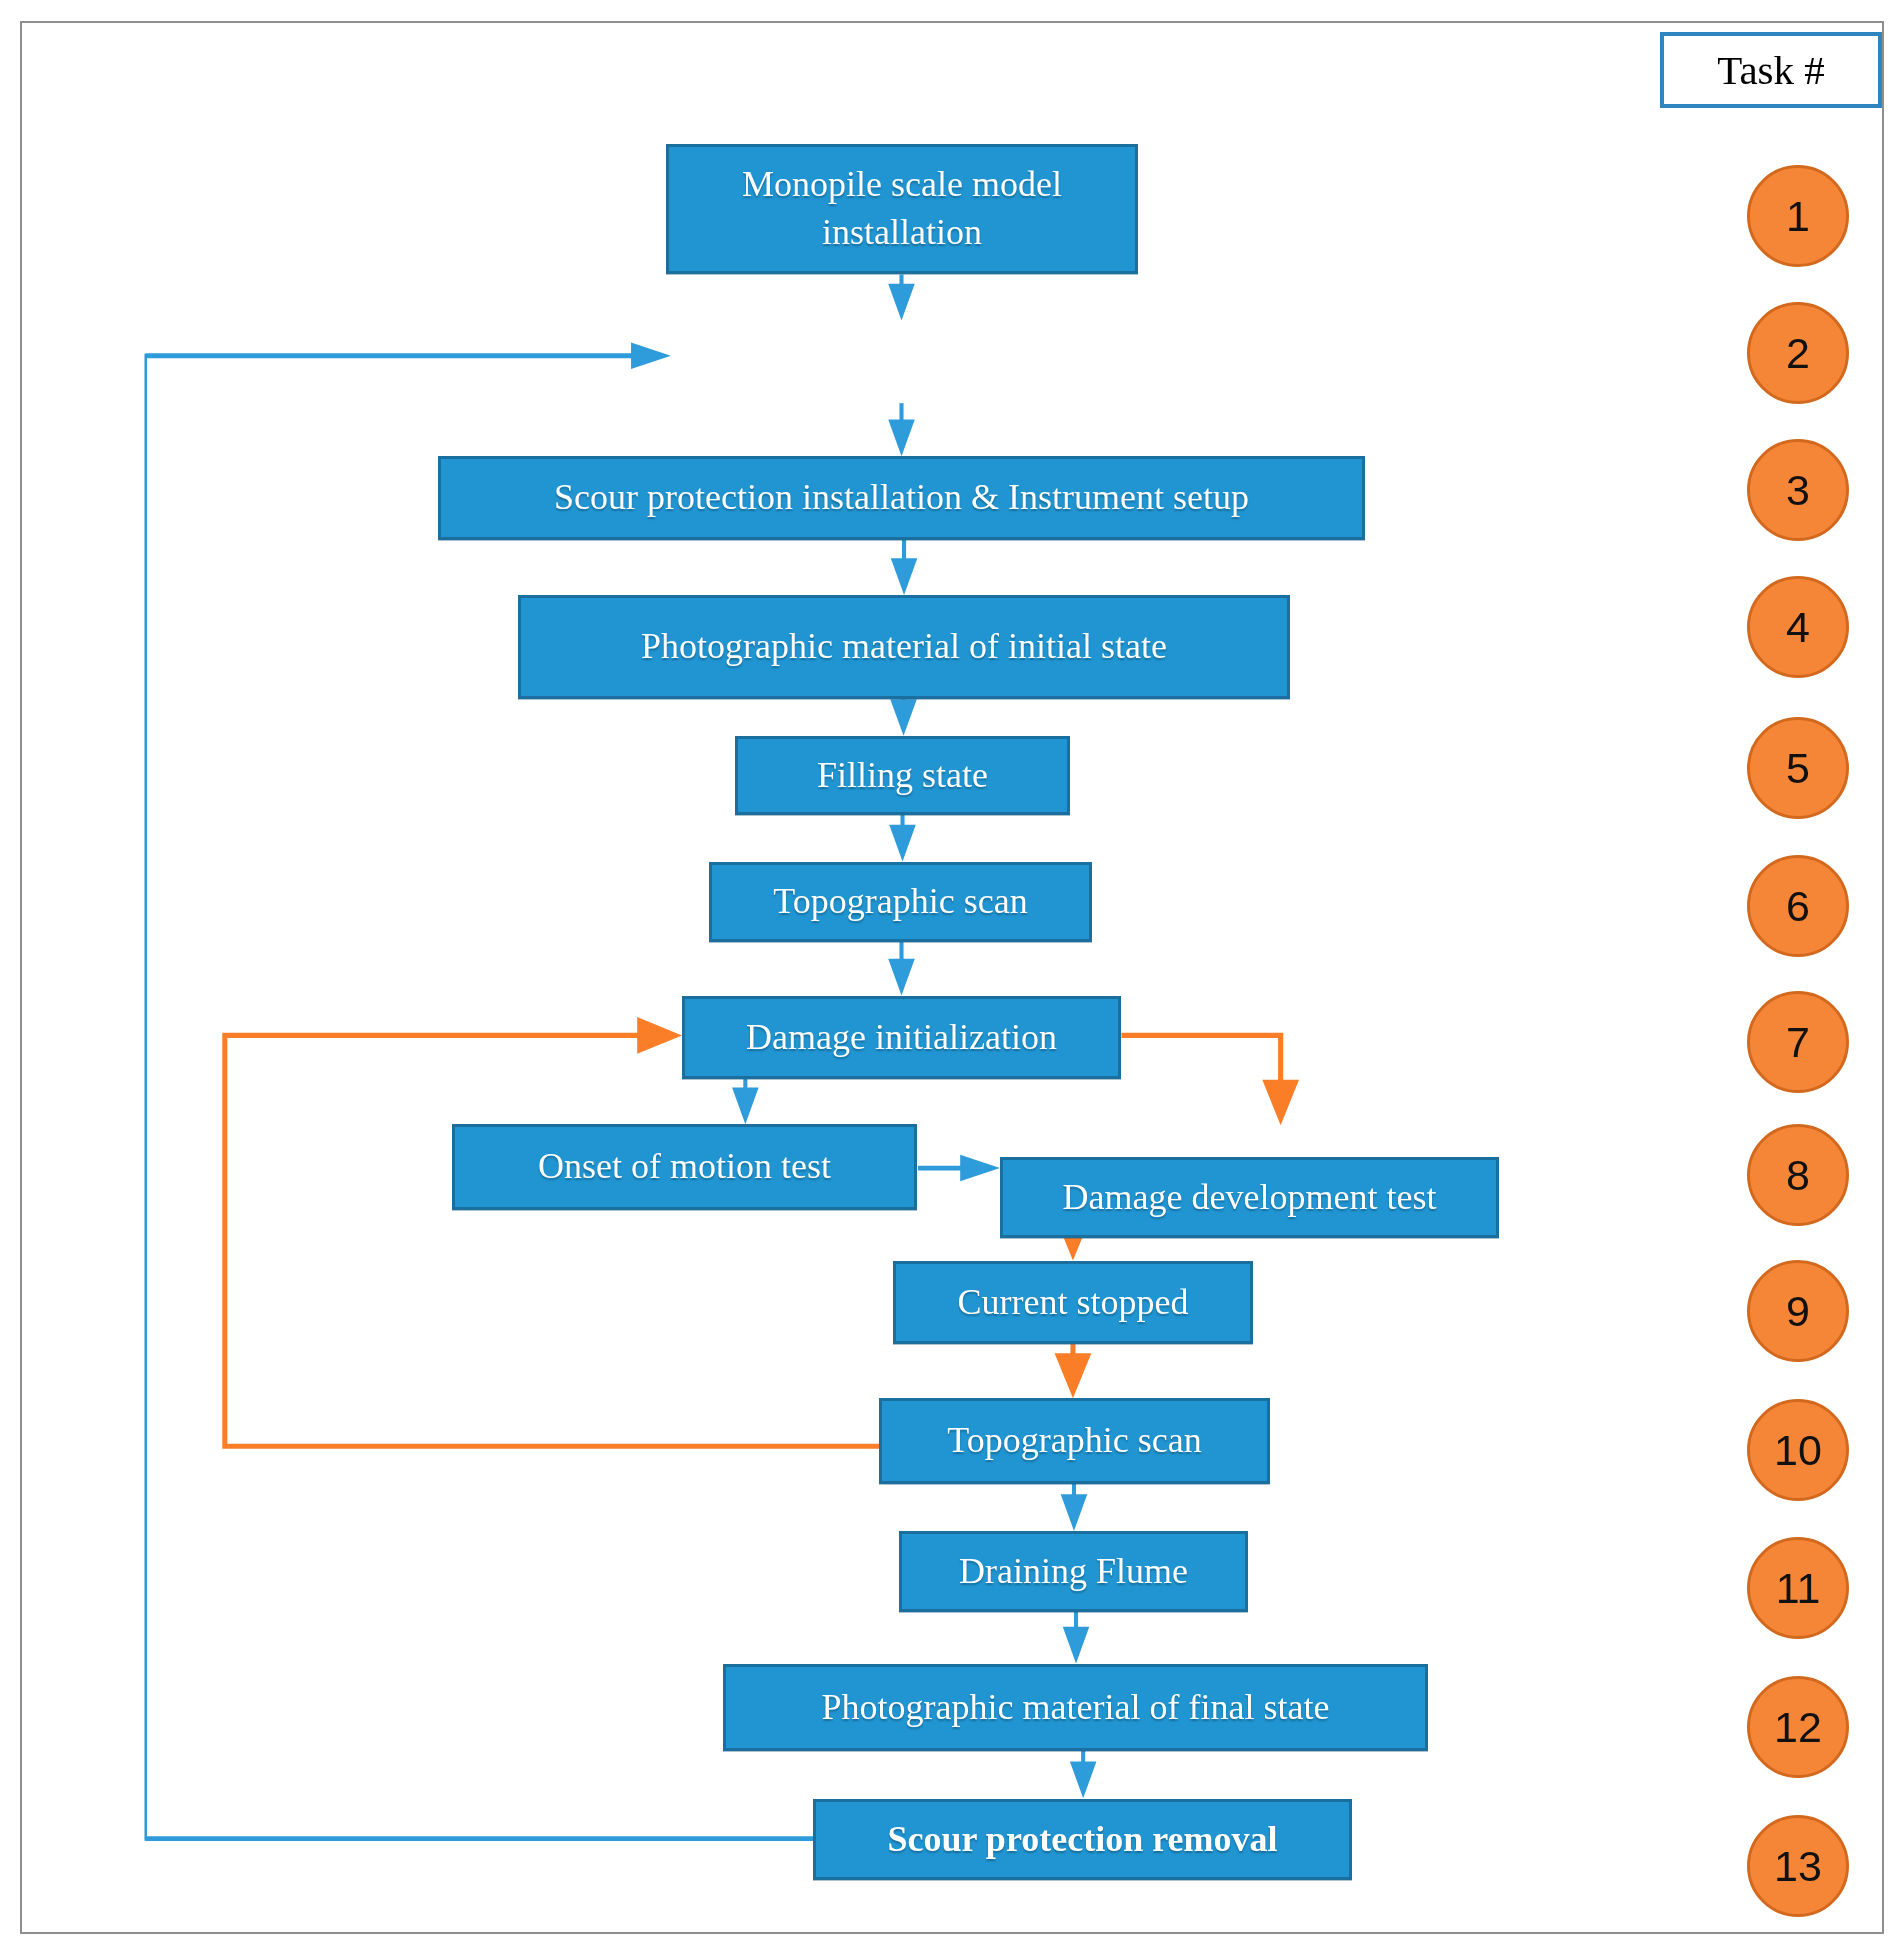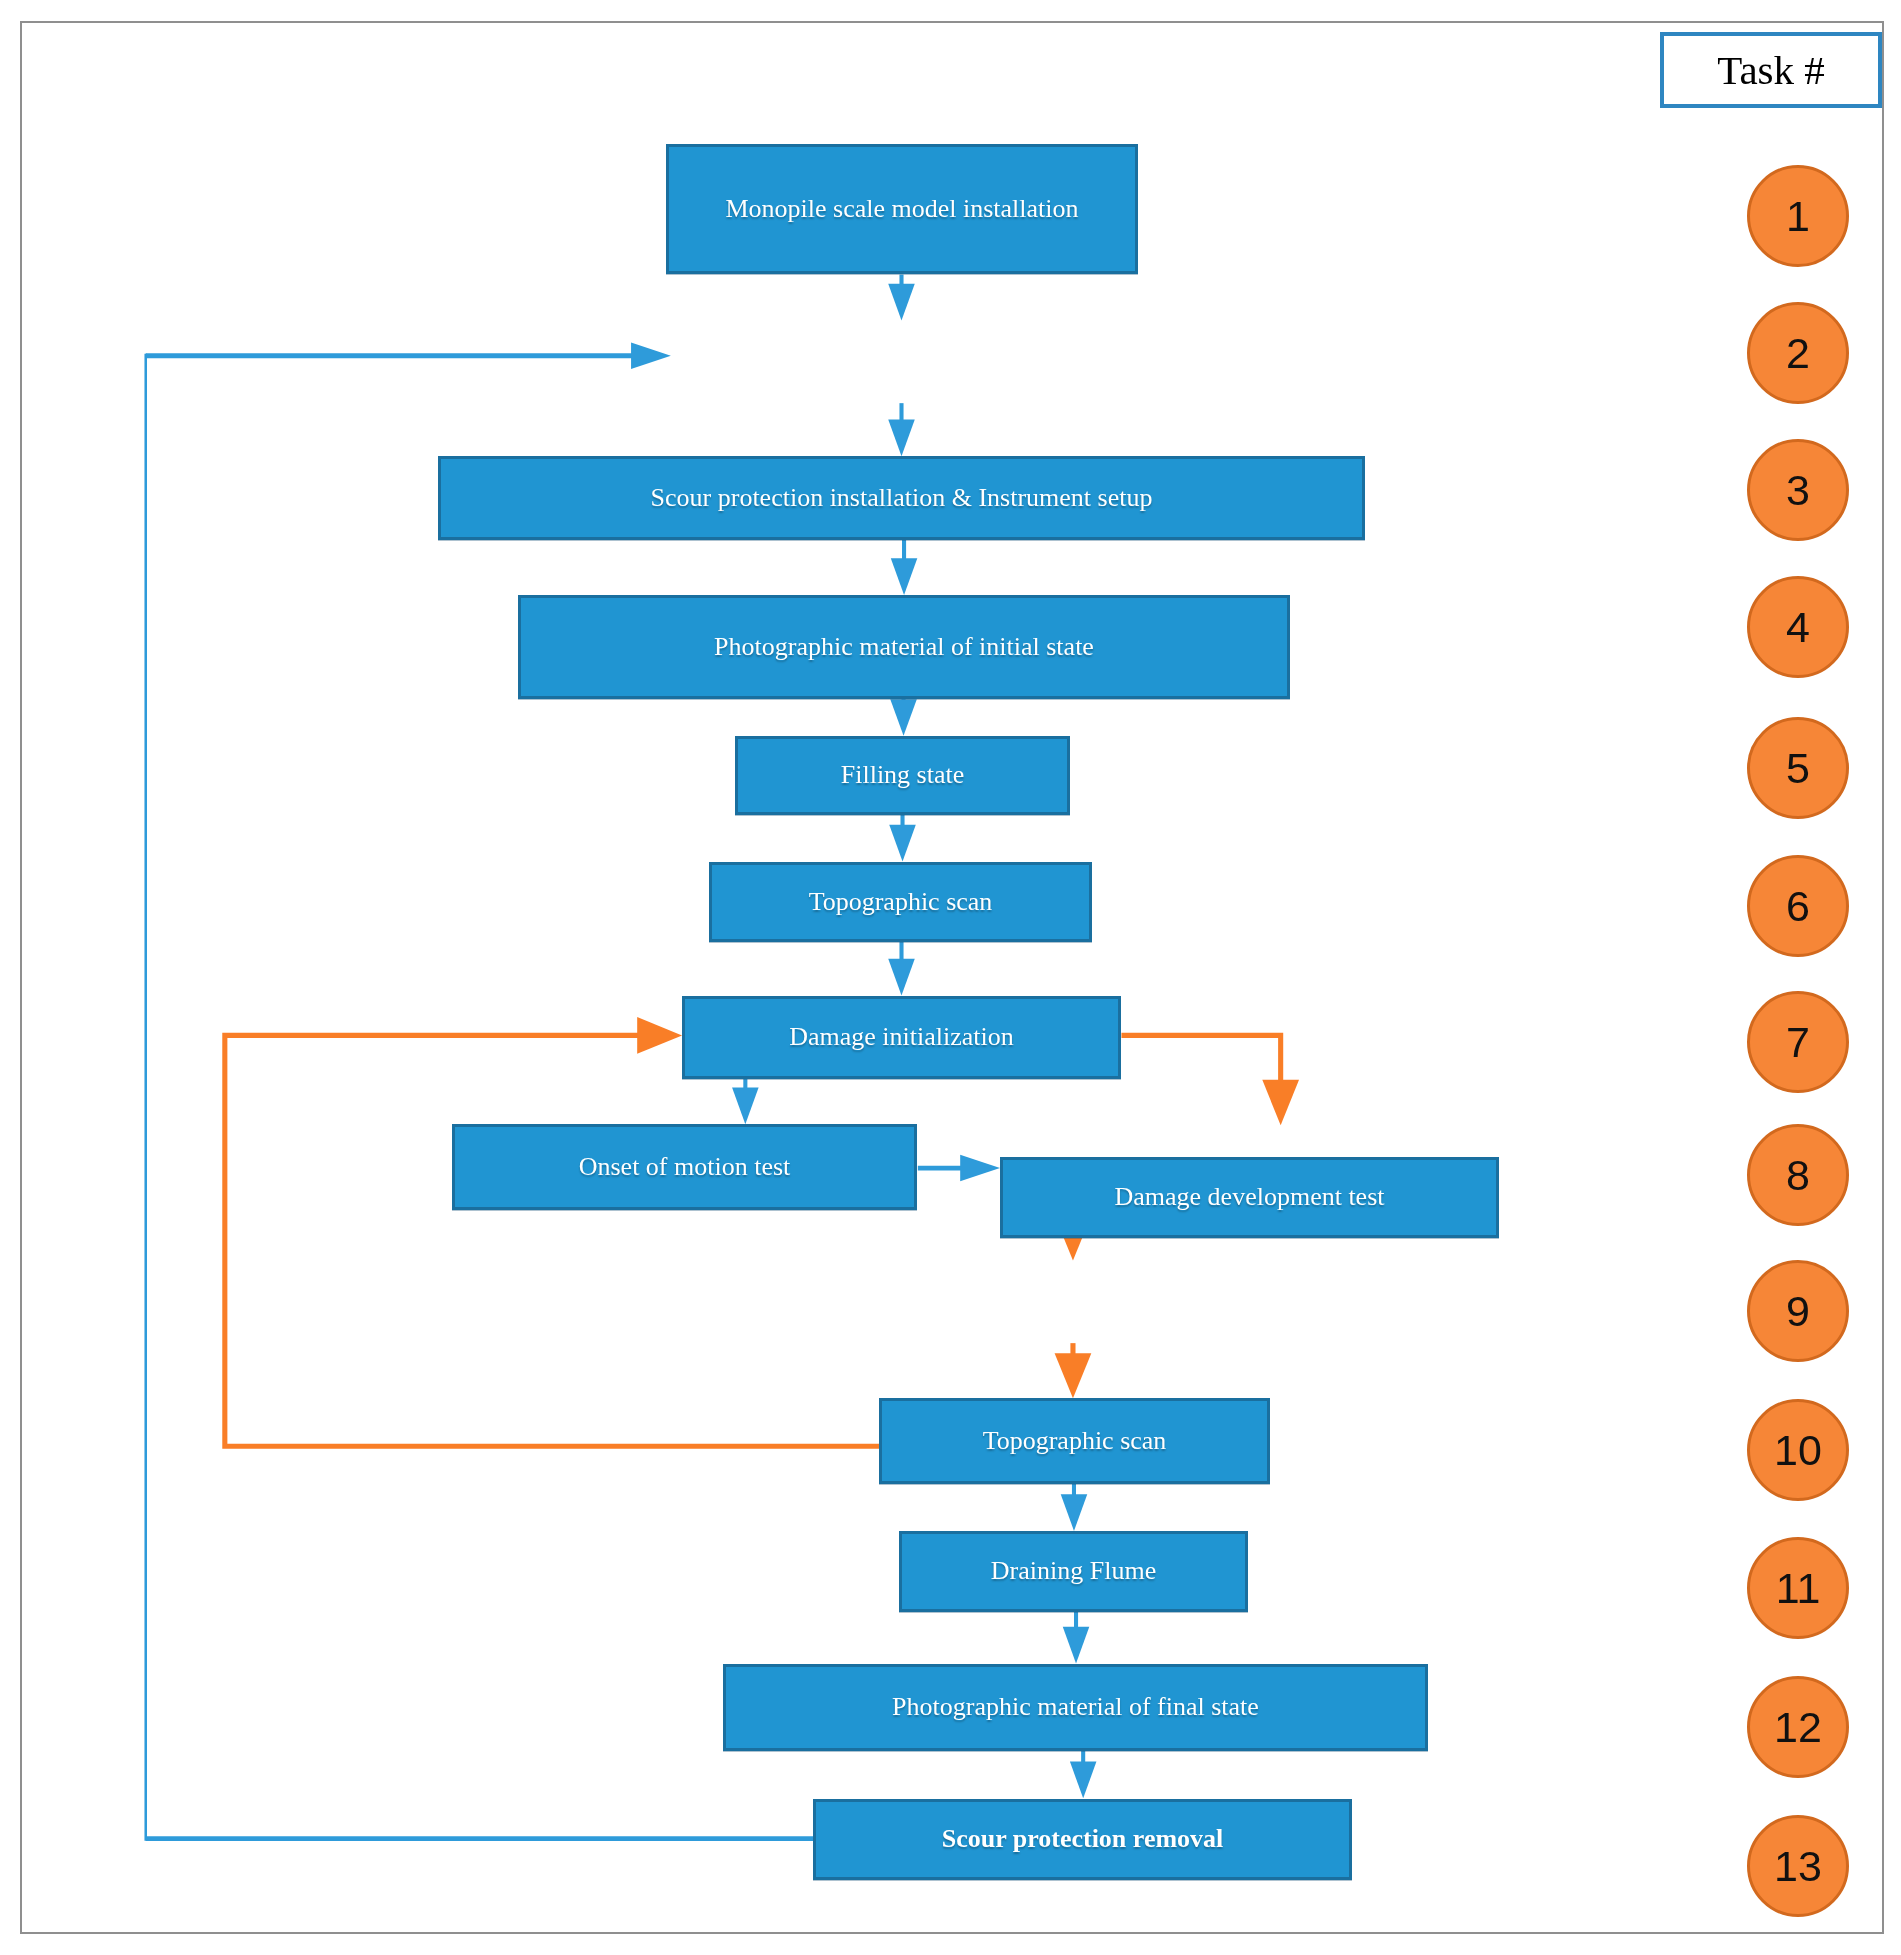--- a/index.html
+++ b/index.html
@@ -16,21 +16,21 @@
   html,body{margin:0;padding:0;background:#ffffff;}
   body{width:1902px;height:1955px;overflow:hidden;}
   .page{position:relative;width:1902px;height:1955px;background:#ffffff;
         font-family:"Liberation Serif","DejaVu Serif",serif;}
   .frame{position:absolute;left:20.4px;top:21.4px;width:1860px;height:1909px;
          border:2.6px solid var(--frame-gray);background:transparent;}
   .connectors{position:absolute;left:0;top:0;width:1902px;height:1955px;}
   .node{position:absolute;display:flex;align-items:center;justify-content:center;
         text-align:center;background:var(--blue-fill);
         border:3.1px solid var(--blue-border);box-sizing:border-box;
-        color:#ffffff;font-size:26px;line-height:1.32;
+        color:#ffffff;font-size:36px;line-height:1.32;
         text-shadow:0 1.5px 2px rgba(0,0,0,0.28);
         box-shadow:0 1px 0 rgba(20,80,120,0.35);}
   .node.sans{font-family:"Liberation Sans","DejaVu Sans",sans-serif;font-size:35px;}
   .badge{position:absolute;width:102px;height:102px;border-radius:50%;
          background:var(--circle-fill);border:3.6px solid var(--circle-border);
          box-sizing:border-box;display:flex;align-items:center;justify-content:center;
          font-family:"Liberation Sans","DejaVu Sans",sans-serif;
          font-size:43px;color:var(--ink);}
   .task-header{position:absolute;left:1660px;top:32px;width:222px;height:76px;
          background:#ffffff;border:4.6px solid var(--task-border);box-sizing:border-box;
@@ -142,20 +142,23 @@
   </div>
   <div class="node" style="left:682px;top:996px;width:439px;height:83px;">
     <span>Damage initialization</span>
   </div>
   <div class="node" style="left:452px;top:1124px;width:465px;height:86px;">
     <span>Onset of motion test</span>
   </div>
   <div class="node" style="left:1000px;top:1157px;width:499px;height:81px;justify-content:center;">
     <span>Damage development test</span>
   </div>
+  <div class="node" style="left:893px;top:1261px;width:360px;height:83px;">
+    <span>Current stopped</span>
+  </div>
   <div class="node" style="left:879px;top:1398px;width:391px;height:86px;">
     <span>Topographic scan</span>
   </div>
   <div class="node" style="left:899px;top:1531px;width:349px;height:81px;">
     <span>Draining Flume</span>
   </div>
   <div class="node" style="left:723px;top:1664px;width:705px;height:87px;">
     <span>Photographic material of final state</span>
   </div>
   <div class="node" style="left:813px;top:1799px;width:539px;height:81px;font-weight:bold;">

